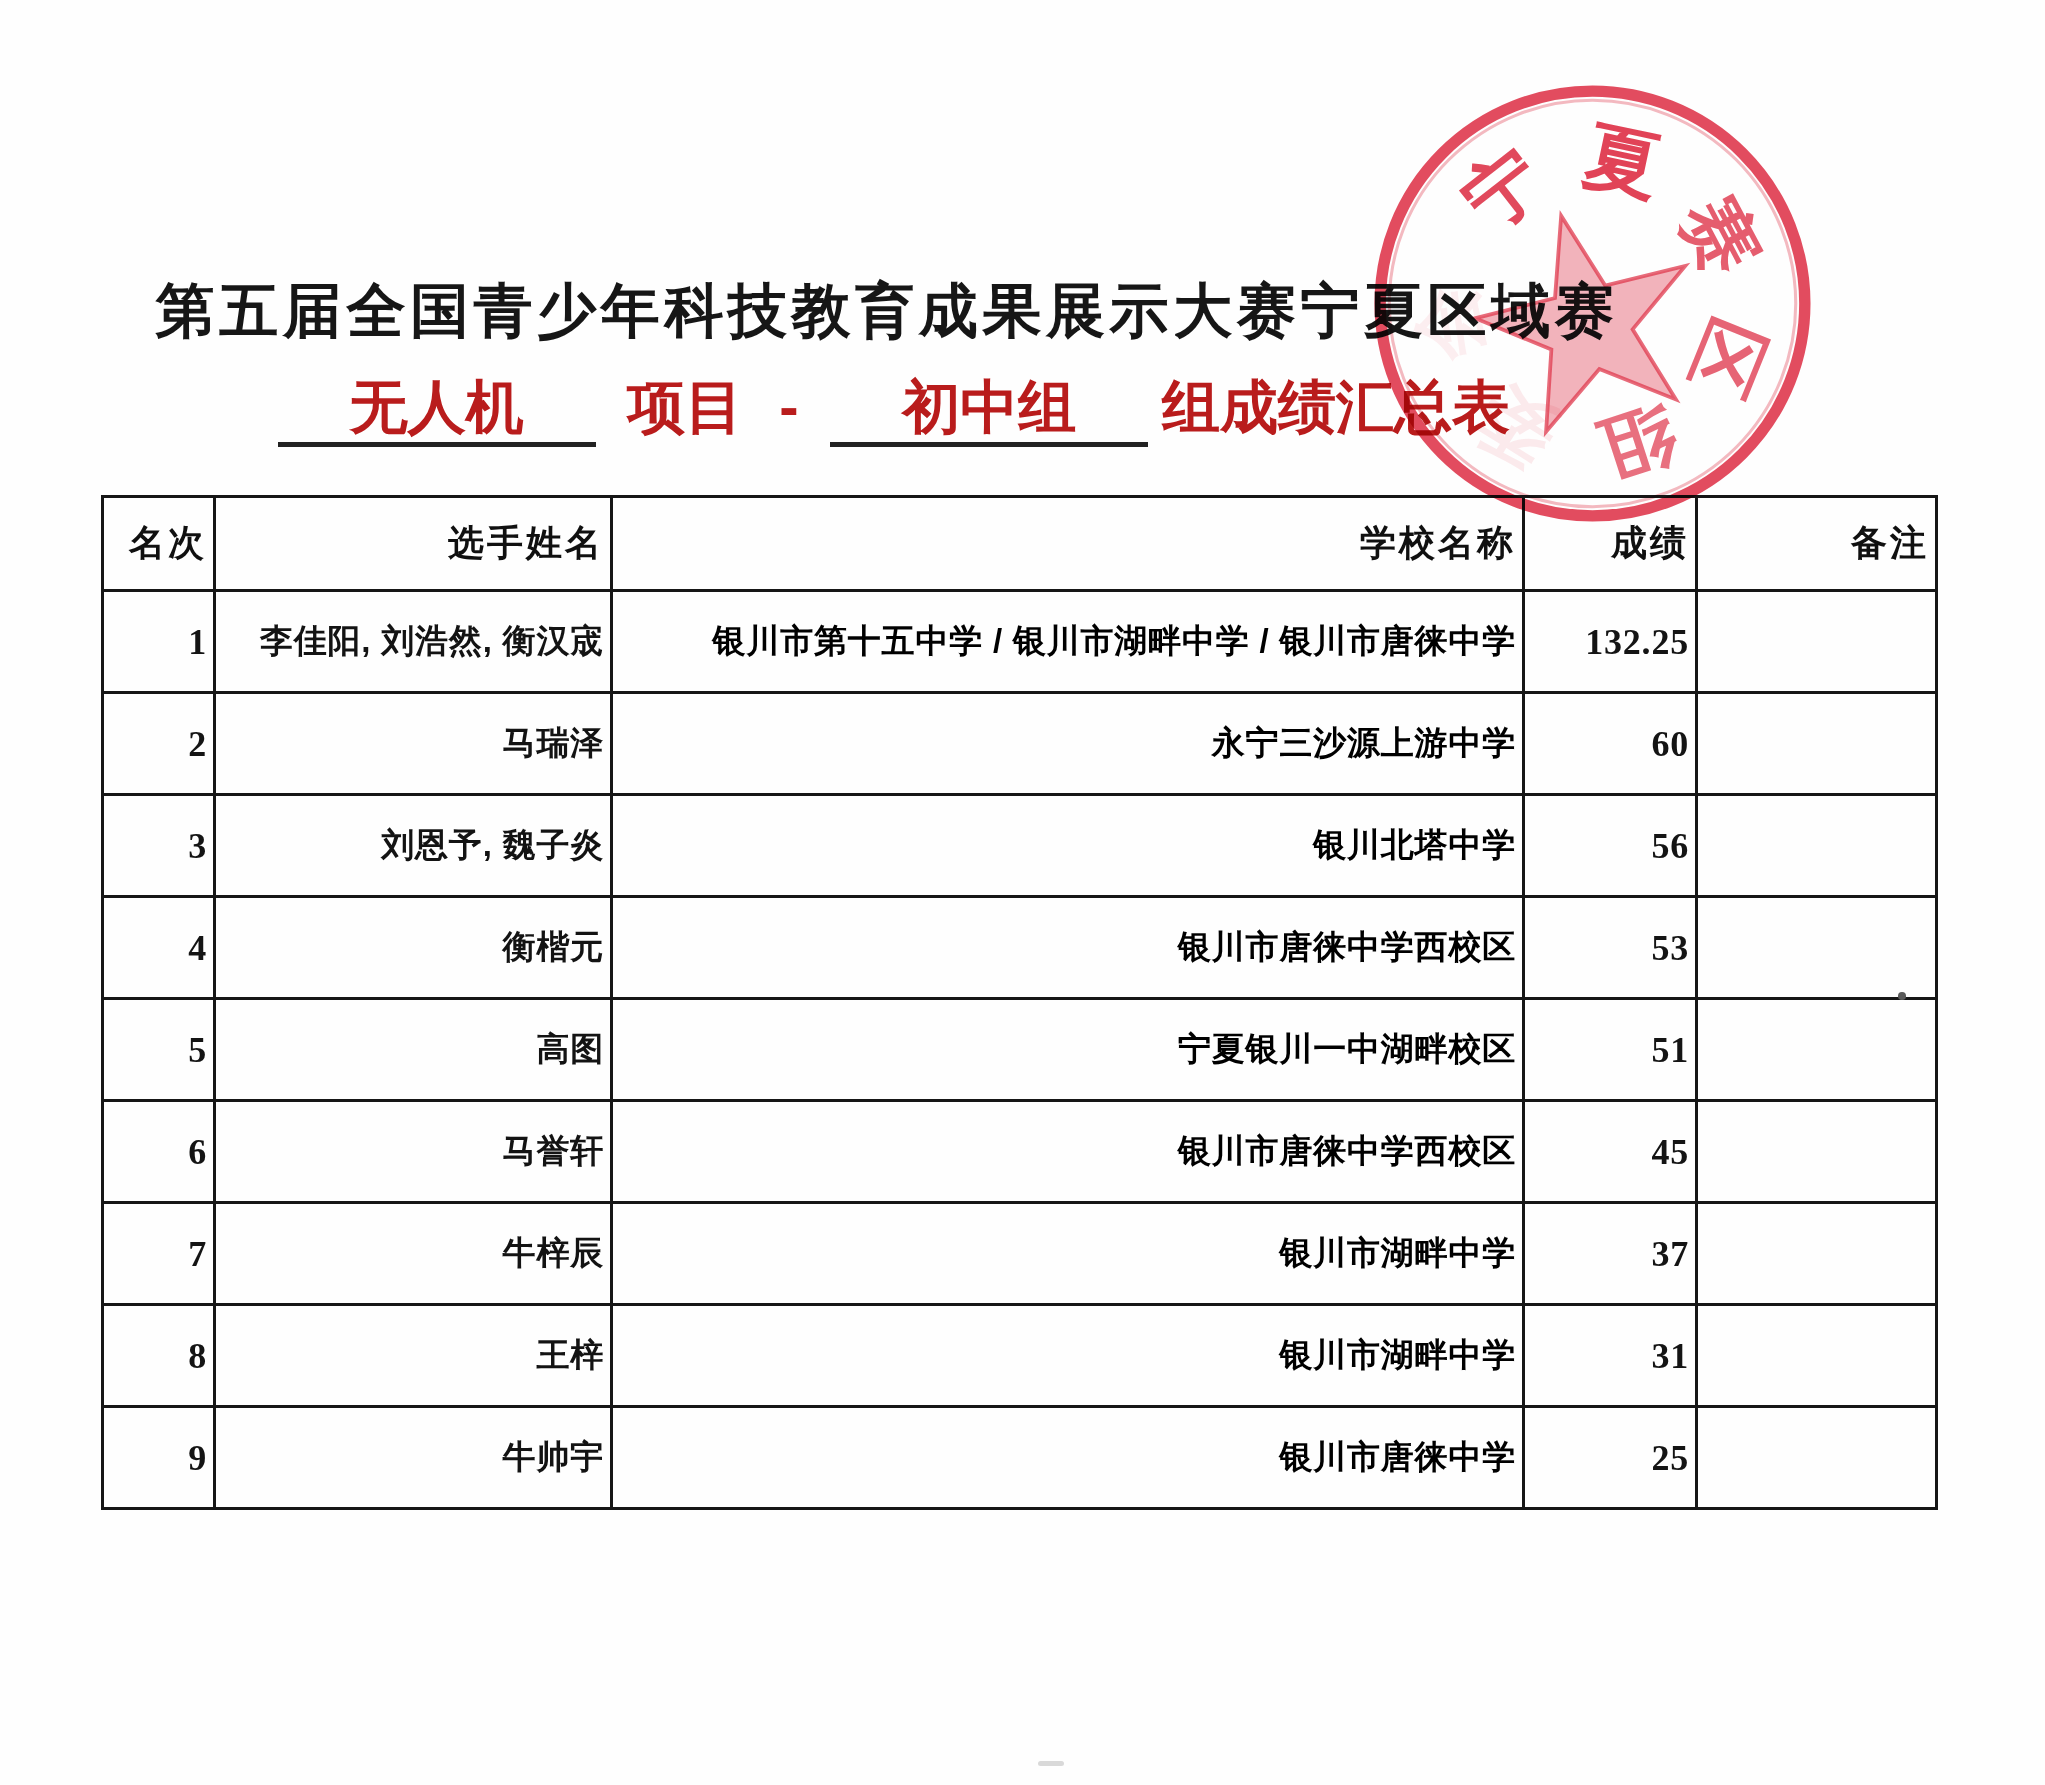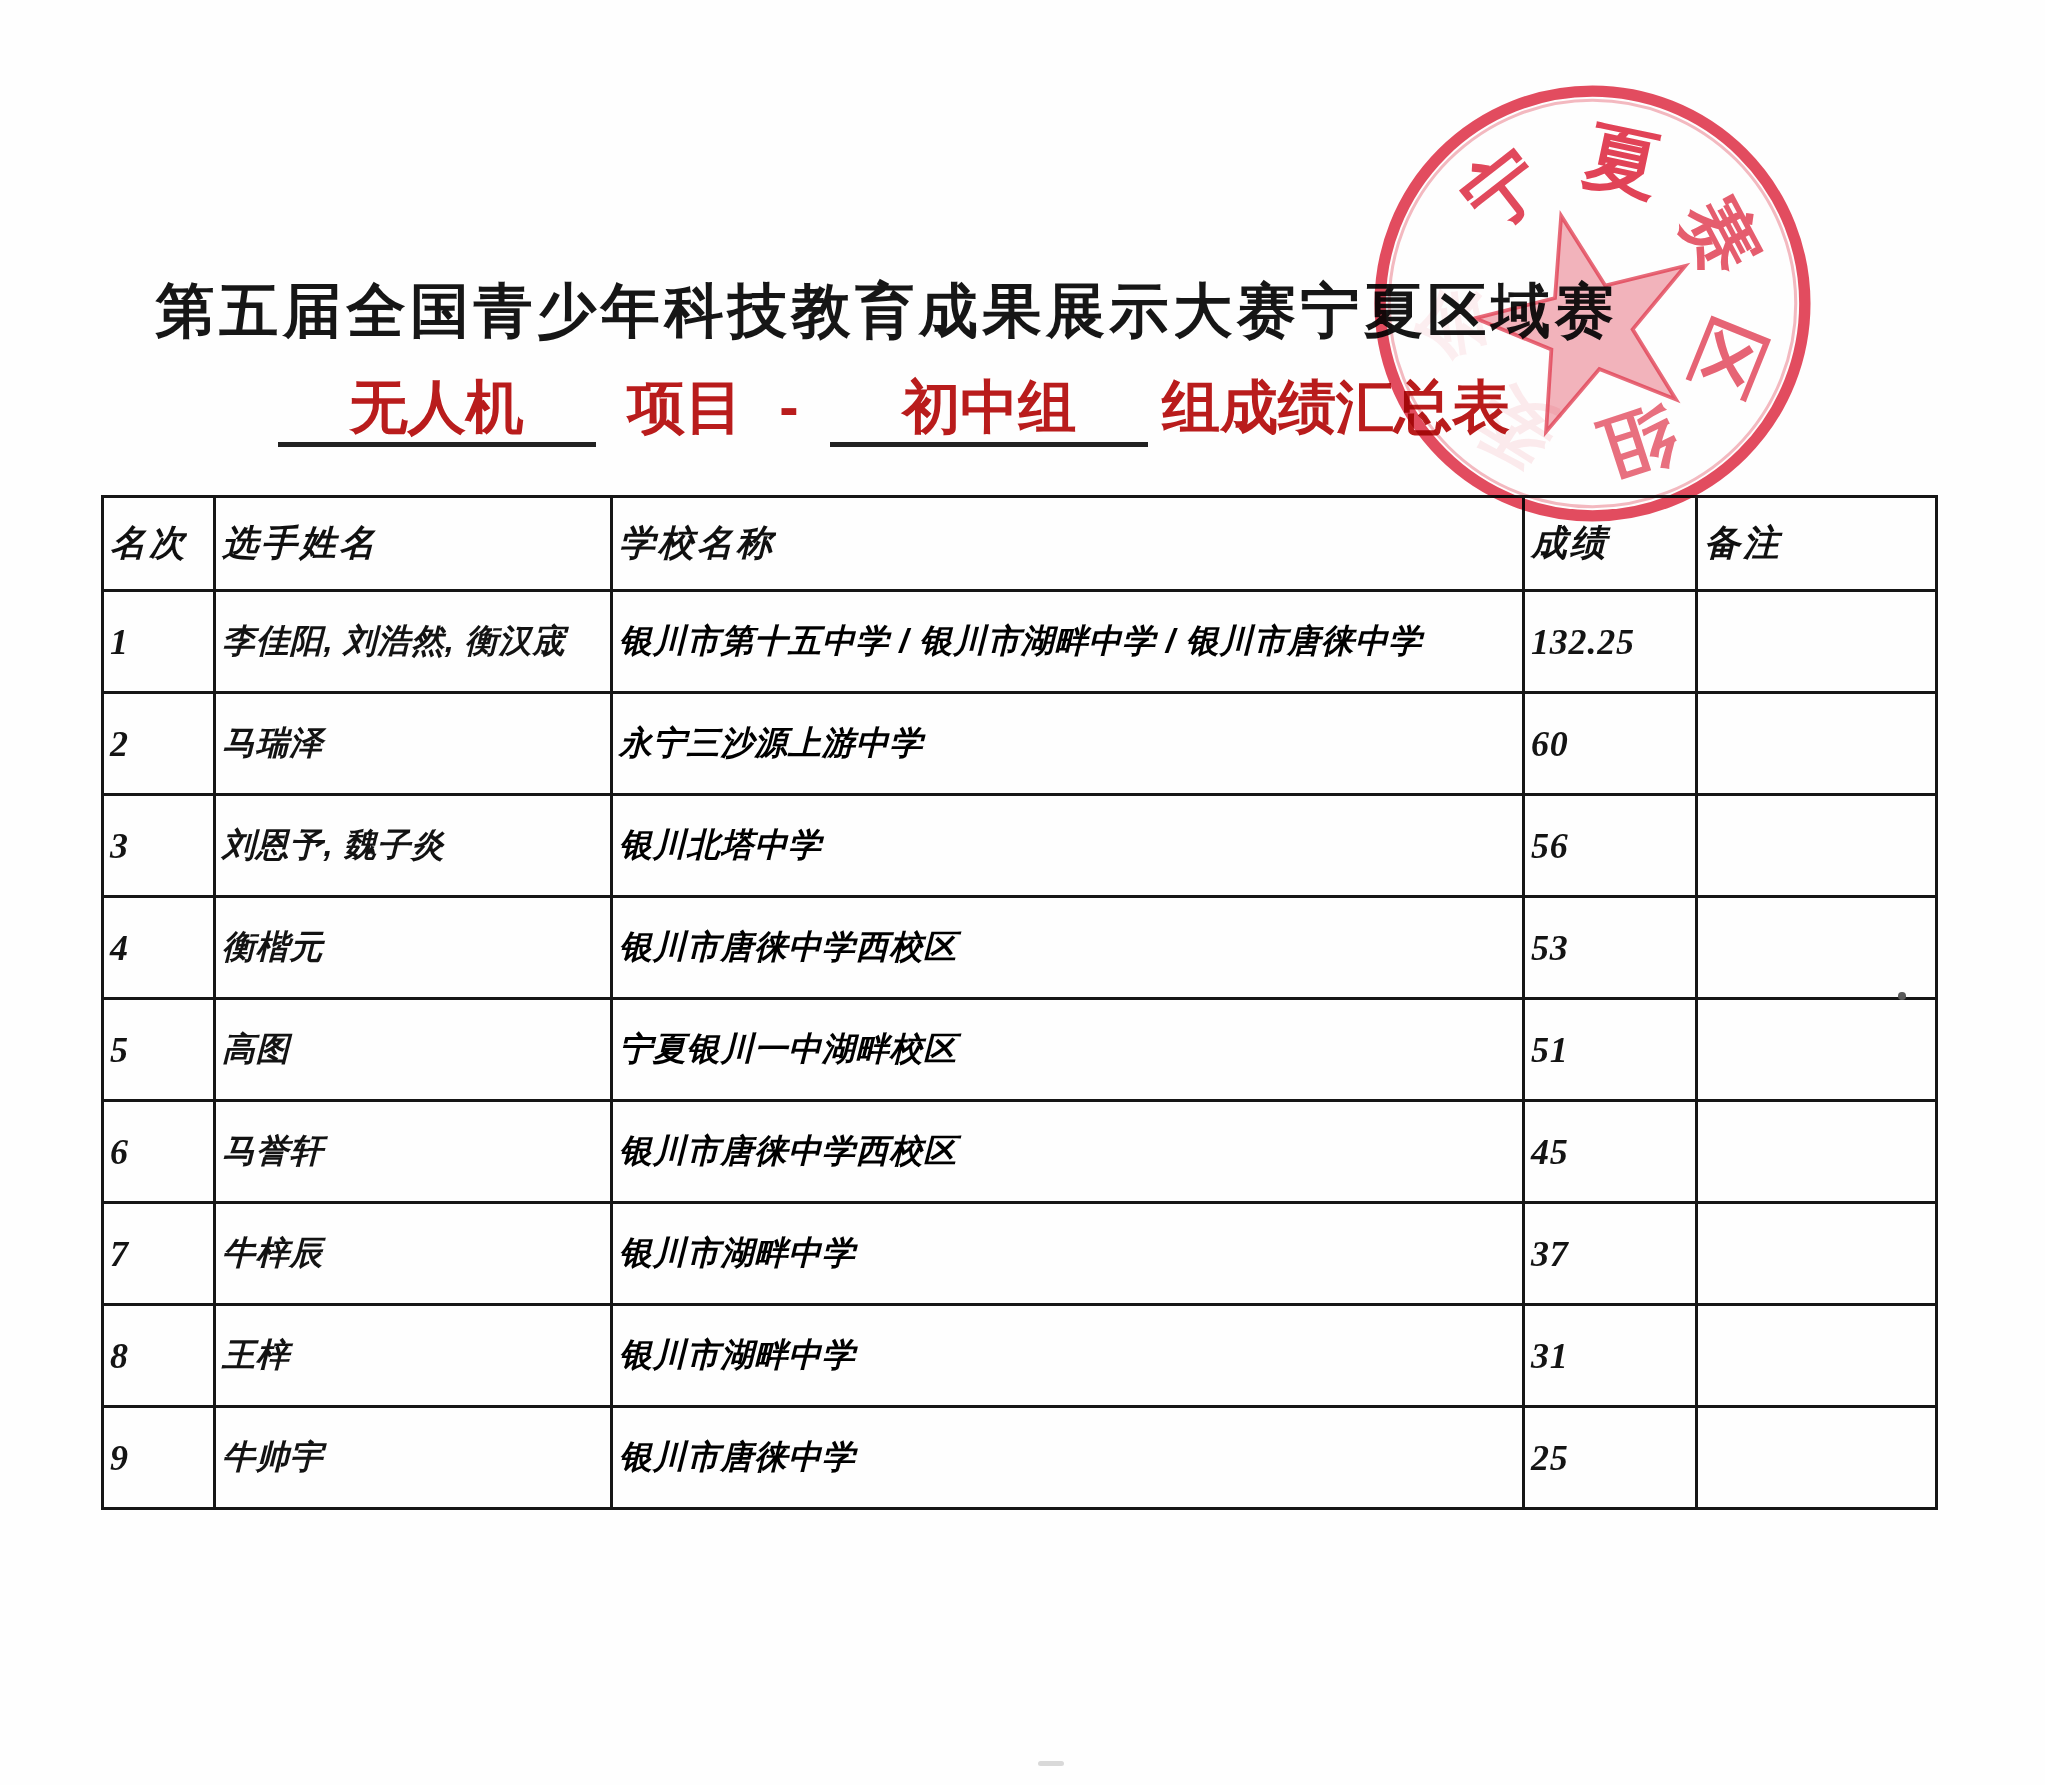--- a/index.html
+++ b/index.html
@@ -31,22 +31,22 @@
     border-collapse:collapse;table-layout:fixed;
     width:1835px;background:transparent;
   }
   table.score-table col.c-rank{width:112px;}
   table.score-table col.c-name{width:397px;}
   table.score-table col.c-school{width:912px;}
   table.score-table col.c-score{width:173px;}
   table.score-table col.c-remark{width:240px;}
   table.score-table th, table.score-table td{
     border:3px solid #161616;
-    text-align:left;vertical-align:middle;
-    padding:0 6px;overflow:hidden;font-style:italic;
+    text-align:right;vertical-align:middle;
+    padding:0 6px;overflow:hidden;
   }
   table.score-table th{
     height:91px;font-size:36px;font-weight:bold;letter-spacing:3px;color:#101010;
   }
   table.score-table td{height:99px;}
   td.cell-rank, td.cell-score{
     font-family:"Liberation Serif", serif;
     font-size:36px;font-weight:600;color:#141414;letter-spacing:0.8px;
   }
   td.cell-name{font-size:33px;font-weight:bold;color:#131313;letter-spacing:0.8px;}

